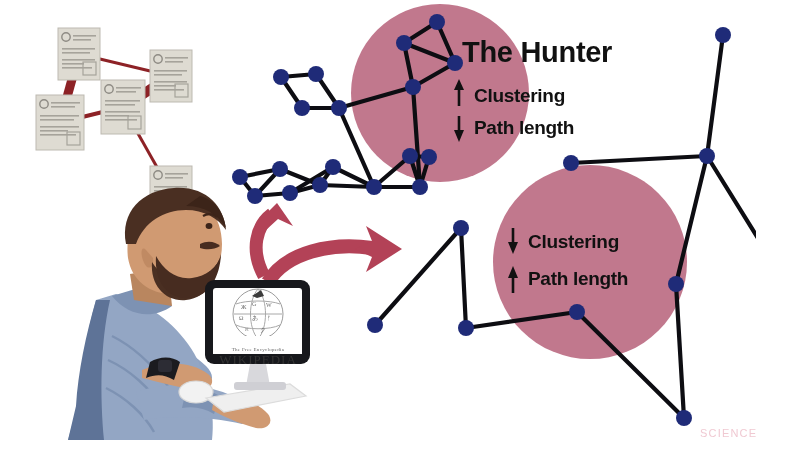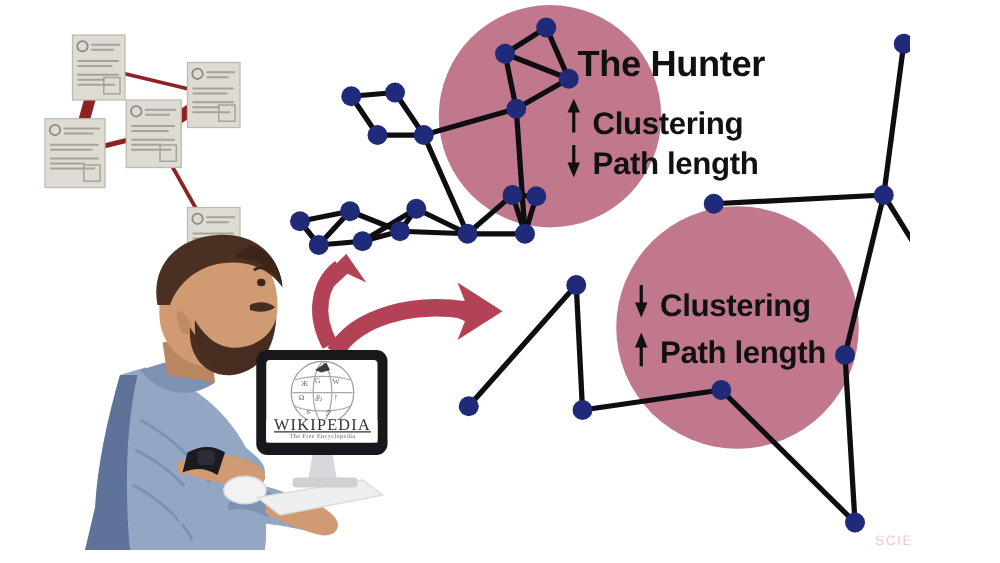--- a/index.html
+++ b/index.html
@@ -9,20 +9,21 @@
   }
   body {
     font-family: "Liberation Sans", sans-serif;
   }
   #stage {
     position: relative;
     width: 728px;
     height: 450px;
     background: #ffffff;
     overflow: hidden;
+    padding-left: 28px;
   }
   #scene {
     position: absolute;
     inset: 0;
     width: 800px;
     height: 450px;
   }
   .lbl {
     position: absolute;
     font-family: "Liberation Sans", sans-serif;
@@ -35,21 +36,21 @@
     left: 462px;
     top: 36px;
     font-size: 29px;
   }
   .title-busybody {
     left: 511px;
     top: 186px;
     font-size: 27px;
   }
   .metric {
-    font-size: 25px;
+    font-size: 19px;
     font-weight: bold;
   }
   .m-h1 { left: 474px; top: 85px; }
   .m-h2 { left: 474px; top: 117px; }
   .m-b1 { left: 528px; top: 231px; }
   .m-b2 { left: 528px; top: 268px; }
   .watermark {
     position: absolute;
     left: 700px;
     top: 427px;
@@ -310,17 +311,17 @@
 
   </svg>
 
   <div class="lbl title-hunter">The Hunter</div>
   <div class="lbl metric m-h1">Clustering</div>
   <div class="lbl metric m-h2">Path length</div>
 
   <div class="lbl metric m-b1">Clustering</div>
   <div class="lbl metric m-b2">Path length</div>
 
-  <div style="position:absolute;left:218px;top:332px;width:80px;text-align:center;font-family:'Liberation Serif',serif;font-size:13px;letter-spacing:1px;color:#333;text-decoration:underline;">WIKIPEDIA</div>
+  <div style="position:absolute;left:218px;top:352px;width:80px;text-align:center;font-family:'Liberation Serif',serif;font-size:13px;letter-spacing:1px;color:#333;">WIKIPEDIA</div>
   <div style="position:absolute;left:218px;top:347px;width:80px;text-align:center;font-family:'Liberation Serif',serif;font-size:5px;letter-spacing:0.3px;color:#666;">The Free Encyclopedia</div>
 
   <div class="watermark">SCIENCEAQ.COM</div>
 </div>
 
 </body></html>

